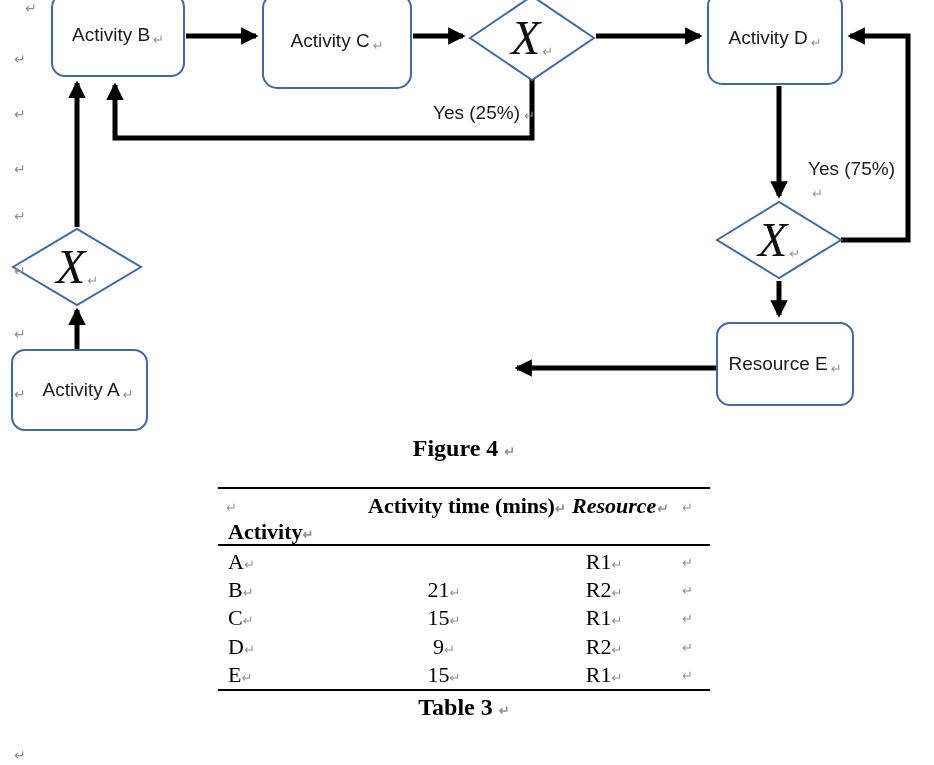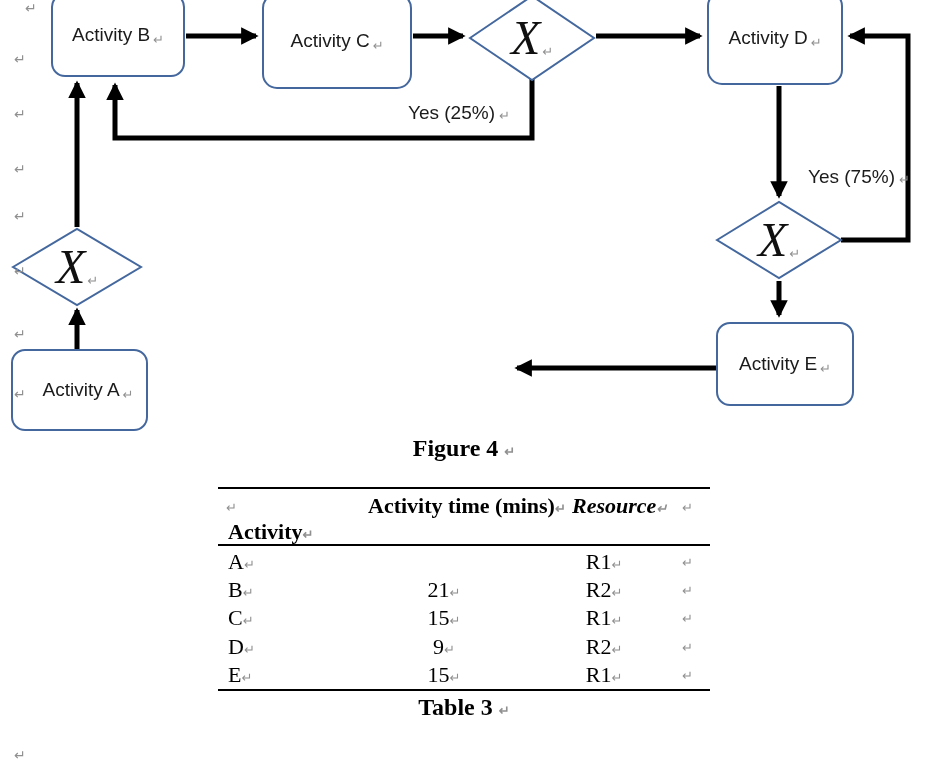--- a/index.html
+++ b/index.html
@@ -73,46 +73,46 @@
   </div>
   <div class="node-label" style="left:263px;top:-6px;width:148px;height:94px;">
     <span>Activity C</span>
     <span class="mark">↵</span>
   </div>
   <div class="node-label" style="left:708px;top:-8px;width:134px;height:92px;">
     <span>Activity D</span>
     <span class="mark">↵</span>
   </div>
   <div class="node-label" style="left:717px;top:323px;width:136px;height:82px;">
-    <span>Activity E</span>
+    <span>Resource E</span>
     <span class="mark">↵</span>
   </div>
   <div class="node-label" style="left:12px;top:350px;width:152px;height:80px;">
     <span>Activity A</span>
     <span class="mark">↵</span>
   </div>
 
   <div class="gw" style="left:497px;top:6px;width:70px;height:64px;">
     <span class="x">X</span>
     <span class="mark">↵</span>
   </div>
   <div class="gw" style="left:744px;top:208px;width:70px;height:64px;">
     <span class="x">X</span>
     <span class="mark">↵</span>
   </div>
   <div class="gw" style="left:42px;top:235px;width:70px;height:64px;">
     <span class="x">X</span>
     <span class="mark">↵</span>
   </div>
 
-  <div class="yes-label" style="left:408px;top:102px;text-align:center;">
+  <div class="yes-label" style="left:433px;top:102px;text-align:center;">
     <span>Yes (25%)</span>
     <span class="mark">↵</span>
   </div>
-  <div class="yes-label" style="left:808px;top:166px;">
+  <div class="yes-label" style="left:808px;top:158px;flex-direction:column;">
     <span>Yes (75%)</span>
     <span class="mark">↵</span>
   </div>
 
   <span class="pmark" style="left:25px;top:1px;">↵</span>
   <span class="pmark" style="left:14px;top:52px;">↵</span>
   <span class="pmark" style="left:14px;top:107px;">↵</span>
   <span class="pmark" style="left:14px;top:162px;">↵</span>
   <span class="pmark" style="left:14px;top:209px;">↵</span>
   <span class="pmark" style="left:14px;top:264px;">↵</span>

